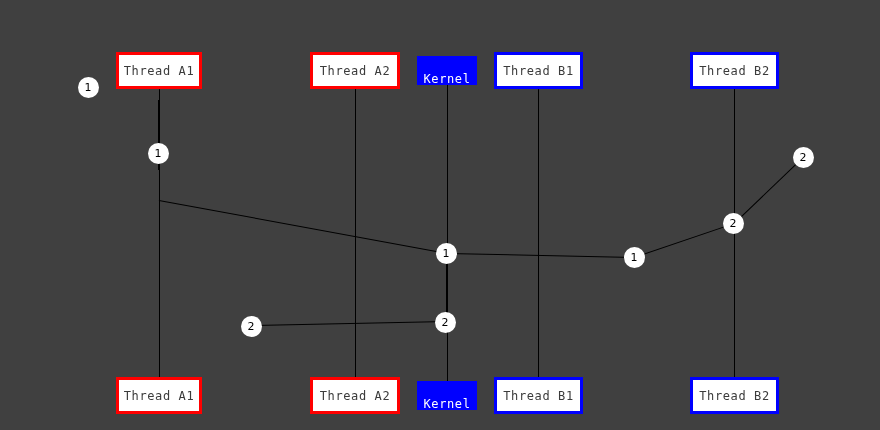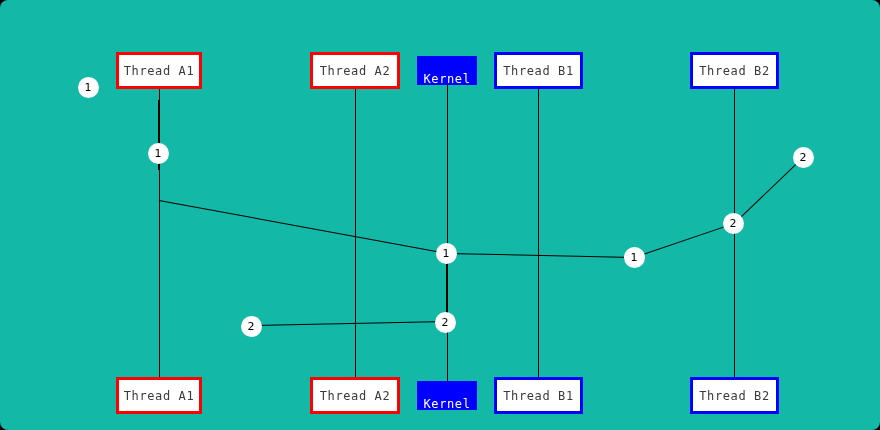--- a/index.html
+++ b/index.html
@@ -5,24 +5,23 @@
 <style>
   html, body {
     margin: 0;
     padding: 0;
     background: #000000;
   }
   #canvas {
     position: relative;
     width: 880px;
     height: 430px;
-    background: #14b8a6;
+    background: #404040;
     overflow: hidden;
     font-family: "DejaVu Sans Mono", "Liberation Mono", monospace;
-    border-radius: 8px;
   }
 
   
   .participant {
     position: absolute;
     box-sizing: border-box;
     display: flex;
     align-items: center;
     justify-content: center;
     background: #ffffff;

